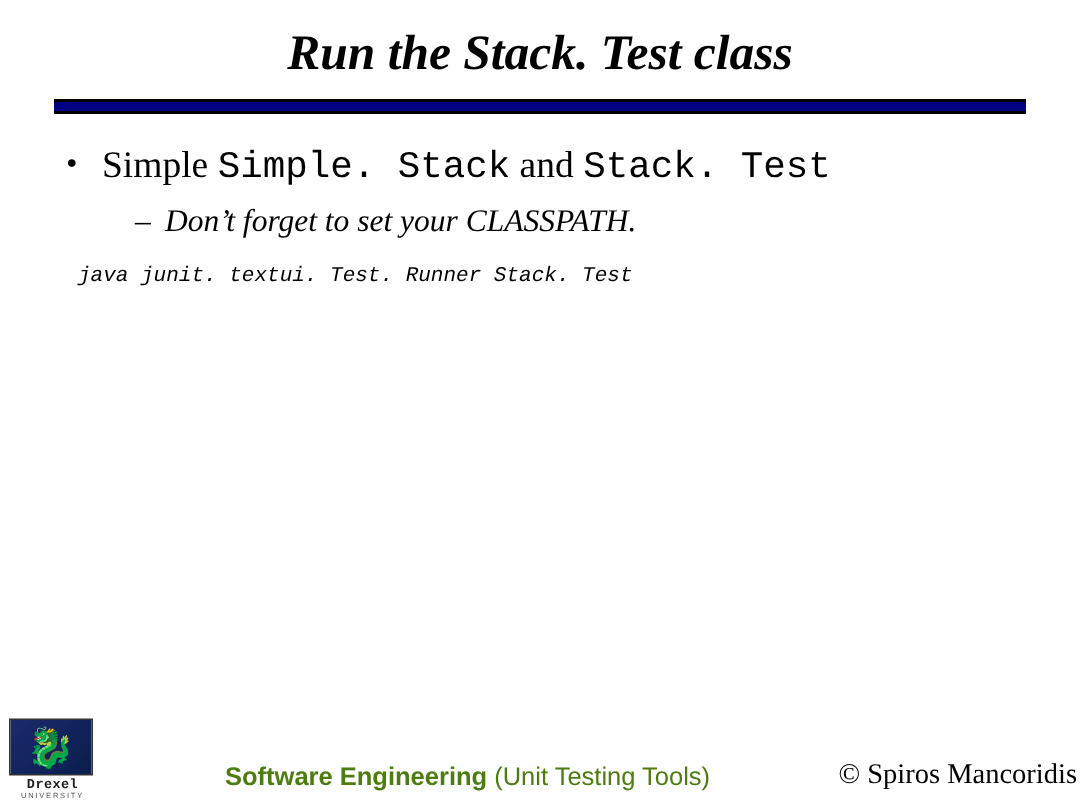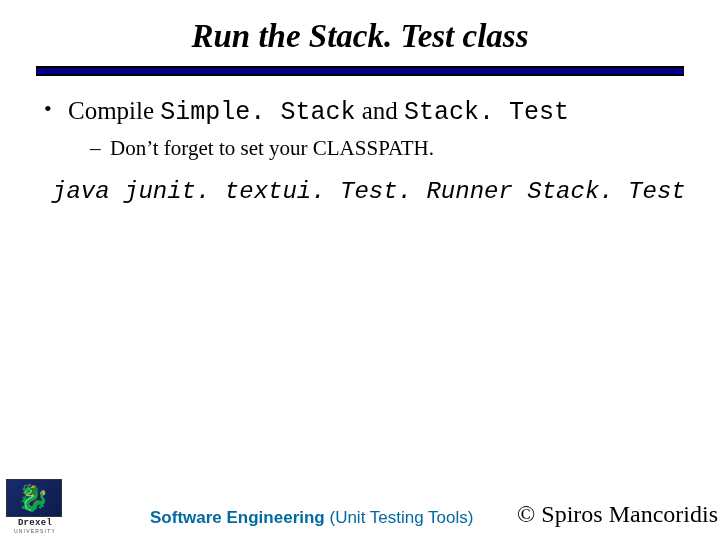--- a/index.html
+++ b/index.html
@@ -45,38 +45,39 @@
     position: absolute;
     left: 0;
     top: 0;
     font-size: 22px;
   }
   ul.level2 {
     list-style: none;
     padding-left: 22px;
     margin-top: 4px;
     margin-bottom: 10px;
+    font-style: italic;
   }
   ul.level2 > li {
     font-size: 21px;
     line-height: 1.35;
     position: relative;
     padding-left: 20px;
   }
   ul.level2 > li::before {
     content: "–";
     position: absolute;
     left: 0;
     top: 0;
   }
   .code { font-family: "Courier New", Courier, monospace; }
   .cmdblock {
     font-family: "Courier New", Courier, monospace;
     font-style: italic;
-    font-size: 24px;
+    font-size: 14px;
     line-height: 1.35;
     padding-left: 20px;
     margin-top: 14px;
     white-space: pre;
   }
   .outblock {
     font-family: "Courier New", Courier, monospace;
     font-style: italic;
     font-size: 22px;
     line-height: 1.2;
@@ -129,43 +130,43 @@
     font-size: 5px;
     letter-spacing: 1.2px;
     color: #555;
   }
   .foot-center {
     position: absolute;
     left: 150px;
     bottom: 6px;
     font-family: Arial, Helvetica, sans-serif;
     font-size: 17px;
-    color: #0369a1;
+    color: #4d7c0f;
   }
   .foot-center .bold { font-weight: 600; }
   .foot-right {
     position: absolute;
     right: 2px;
     bottom: 6px;
-    font-size: 24px;
+    font-size: 19px;
     font-family: "Times New Roman", Times, serif;
   }
 </style>
 </head>
 <body>
 
 <div class="slide">
   <h1 class="title">
     <span>Run the Stack. Test class</span><br>
   </h1>
   <div class="rule"></div>
 
   <ul class="level1">
     <li>
-      <span>Compile </span><span class="code">Simple. Stack</span><span> and </span><span class="code">Stack. Test</span>
+      <span>Simple </span><span class="code">Simple. Stack</span><span> and </span><span class="code">Stack. Test</span>
       <ul class="level2">
         <li>Don’t forget to set your CLASSPATH.</li>
       </ul>
     </li>
   </ul>
 
   <div class="cmdblock">java junit. textui. Test. Runner Stack. Test</div>
 </div>
 
 <div class="footer">

